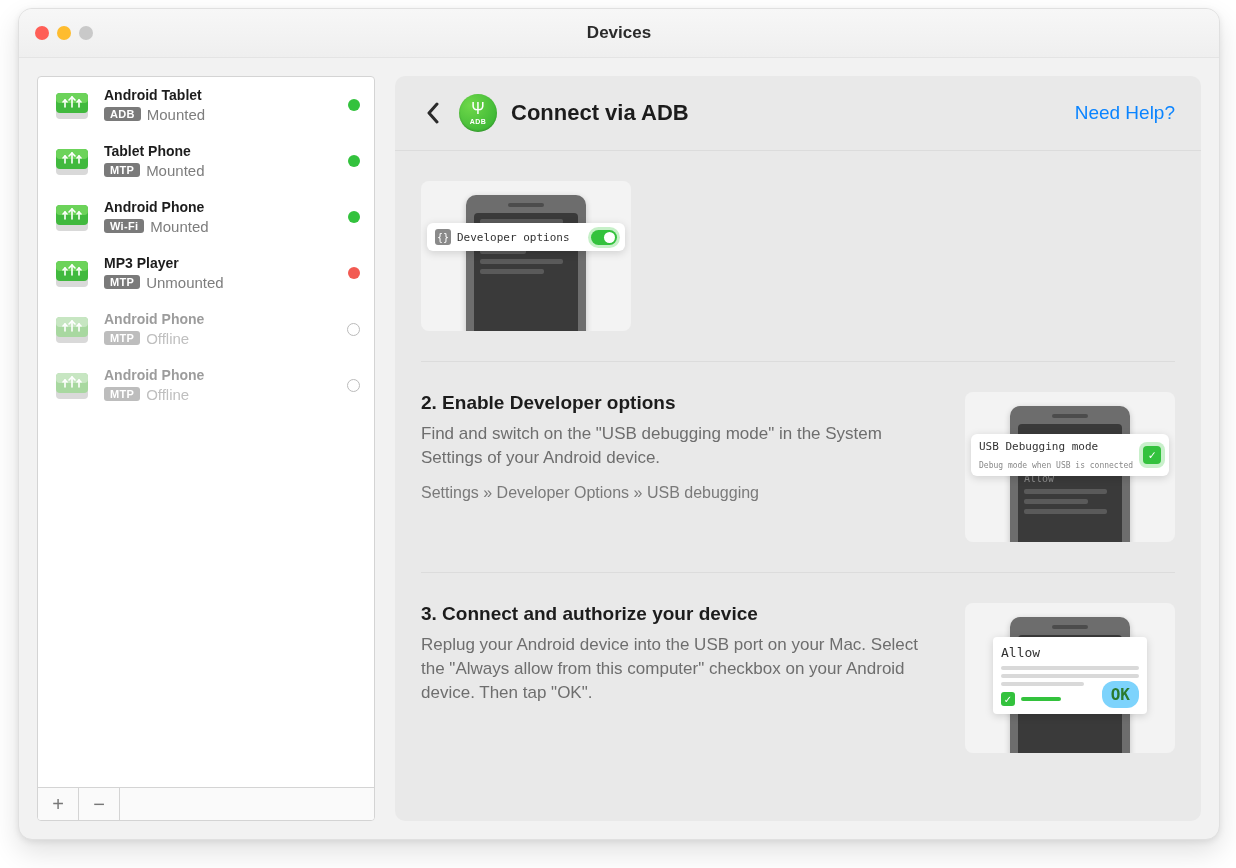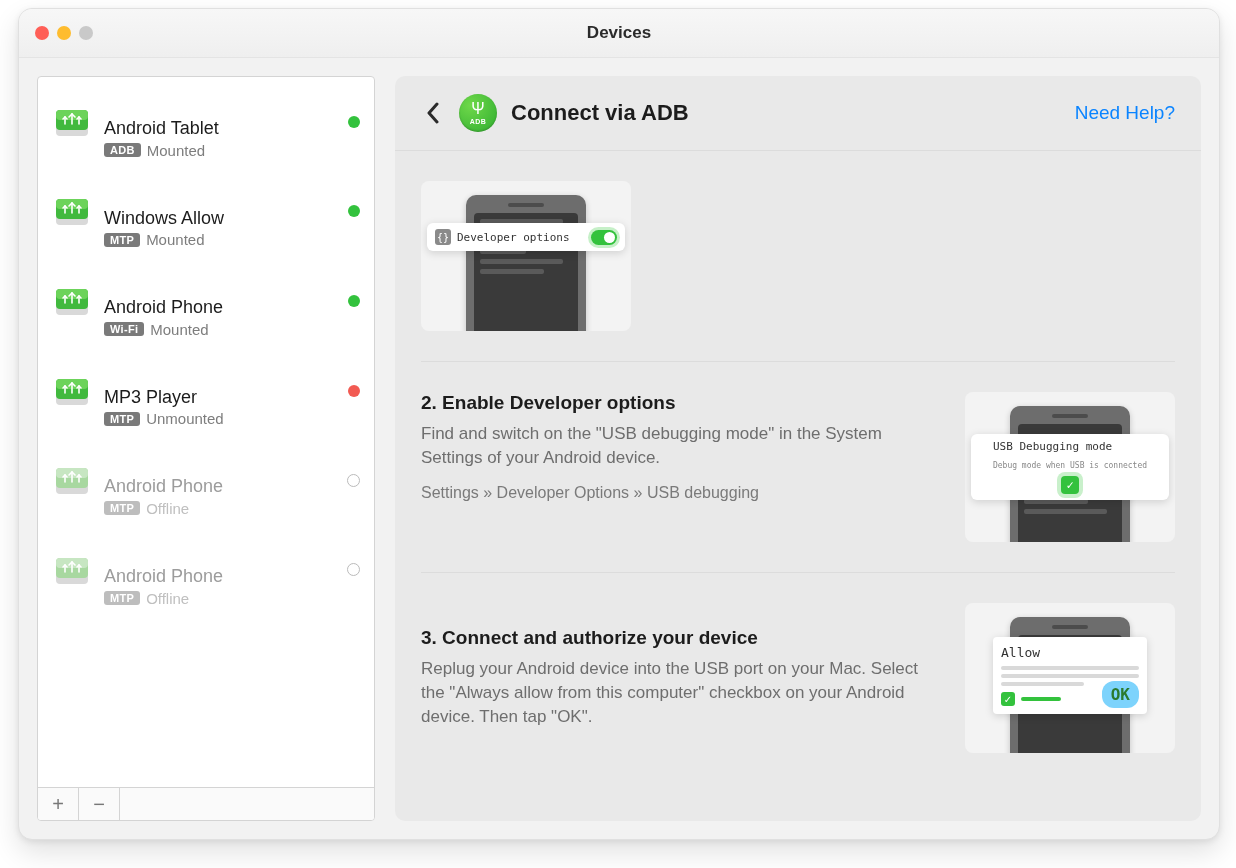--- a/index.html
+++ b/index.html
@@ -38,21 +38,21 @@
   .sidebar{
     width:336px;flex:0 0 336px;display:flex;flex-direction:column;
     background:var(--white);border:1px solid var(--border);border-radius:4px;overflow:hidden;
   }
   .device-list{flex:1;overflow:auto;}
   .device{
     display:flex;align-items:center;gap:12px;padding:8px 14px;cursor:pointer;
   }
   .device .icon-slot{width:40px;height:40px;flex:0 0 40px;display:flex;align-items:center;justify-content:center;}
   .device .info{flex:1;min-width:0;}
-  .device .name{font-size:18px;font-weight:400;color:var(--text);line-height:1.2;margin-top:33px;}
+  .device .name{font-size:14px;font-weight:700;color:var(--text);line-height:1.2;}
   .device.dim .name{color:var(--muted2);}
   .device .sub{display:flex;align-items:center;gap:6px;margin-top:2px;}
   .badge{
     display:inline-block;background:var(--badge);color:#fff;font-size:11px;font-weight:700;
     padding:1px 6px;border-radius:3px;letter-spacing:0.3px;
   }
   .device.dim .badge{background:#bdbdbd;}
   .sub-label{font-size:15px;color:var(--muted);}
   .device.dim .sub-label{color:#bfbfbf;}
   .status-dot{width:12px;height:12px;border-radius:50%;}
@@ -81,21 +81,21 @@
   }
   .adb-circle .usb-glyph{font-size:16px;line-height:1;}
   .adb-circle .adb-label{font-size:7px;font-weight:700;letter-spacing:0.5px;margin-top:1px;}
   .main-title{font-size:22px;font-weight:700;color:var(--text);}
   .spacer{flex:1;}
   .help-link{color:var(--blue);font-size:19px;cursor:pointer;}
   .steps{flex:1;overflow:auto;padding:0 26px;}
   .step{
     display:flex;gap:24px;padding:30px 0;border-bottom:1px solid #dcdcdc;align-items:flex-start;
   }
-  .step:last-child{border-bottom:none;align-items:center;}
+  .step:last-child{border-bottom:none;}
   .step-text{flex:1;}
   .step-title{font-size:19px;font-weight:700;color:var(--text);margin:0 0 8px 0;}
   .step-desc{font-size:17px;color:#6e6e6e;line-height:1.4;margin:0;}
   .step-path{font-size:16px;color:#7a7a7a;margin-top:14px;}
   .step-illus{
     width:210px;height:150px;flex:0 0 210px;background:#f3f3f3;border-radius:8px;
     display:flex;align-items:flex-start;justify-content:center;position:relative;overflow:hidden;
   }
   
   .phone{
@@ -197,21 +197,21 @@
       <line x1="13" y1="22" x2="13" y2="15"></line>
       <line x1="13" y1="15" x2="11" y2="17"></line>
       <line x1="13" y1="15" x2="15" y2="17"></line>
       <line x1="27" y1="22" x2="27" y2="15"></line>
       <line x1="27" y1="15" x2="25" y2="17"></line>
       <line x1="27" y1="15" x2="29" y2="17"></line>
     </g>
   </svg>
               </div>
     <div class="info">
-      <div class="name">Windows Allow</div>
+      <div class="name">Tablet Phone</div>
       <div class="sub">
         <span class="badge">MTP</span>
         <span class="sub-label">Mounted</span>
       </div>
     </div>
     <div class="status-dot green"></div>
             </div>
             <div class="device">
     <div class="icon-slot">
                 <svg width="40" height="40" viewBox="0 0 40 40">
@@ -379,21 +379,21 @@
       <div class="phone">
         <div class="speaker"></div>
         <div class="screen-in">
           <div style="height:36px;"></div>
           <div class="allow-strip">Allow</div>
           <div class="ph-line w90"></div>
                     <div class="ph-line w70"></div>
                     <div class="ph-line w90"></div>
         </div>
       </div>
-      <div class="overlay-chip" style="top:42px;left:6px;right:6px;flex-direction:column;align-items:center;">
+      <div class="overlay-chip" style="top:42px;left:6px;right:6px;align-items:center;">
         <div style="flex:1">
           <span>USB Debugging mode</span>
           <span class="mono-sub">Debug mode when USB is connected</span>
         </div>
         <div class="check-sq">✓</div>
       </div>
               </div>
             </div>
             <div class="step">
     <div class="step-text">

